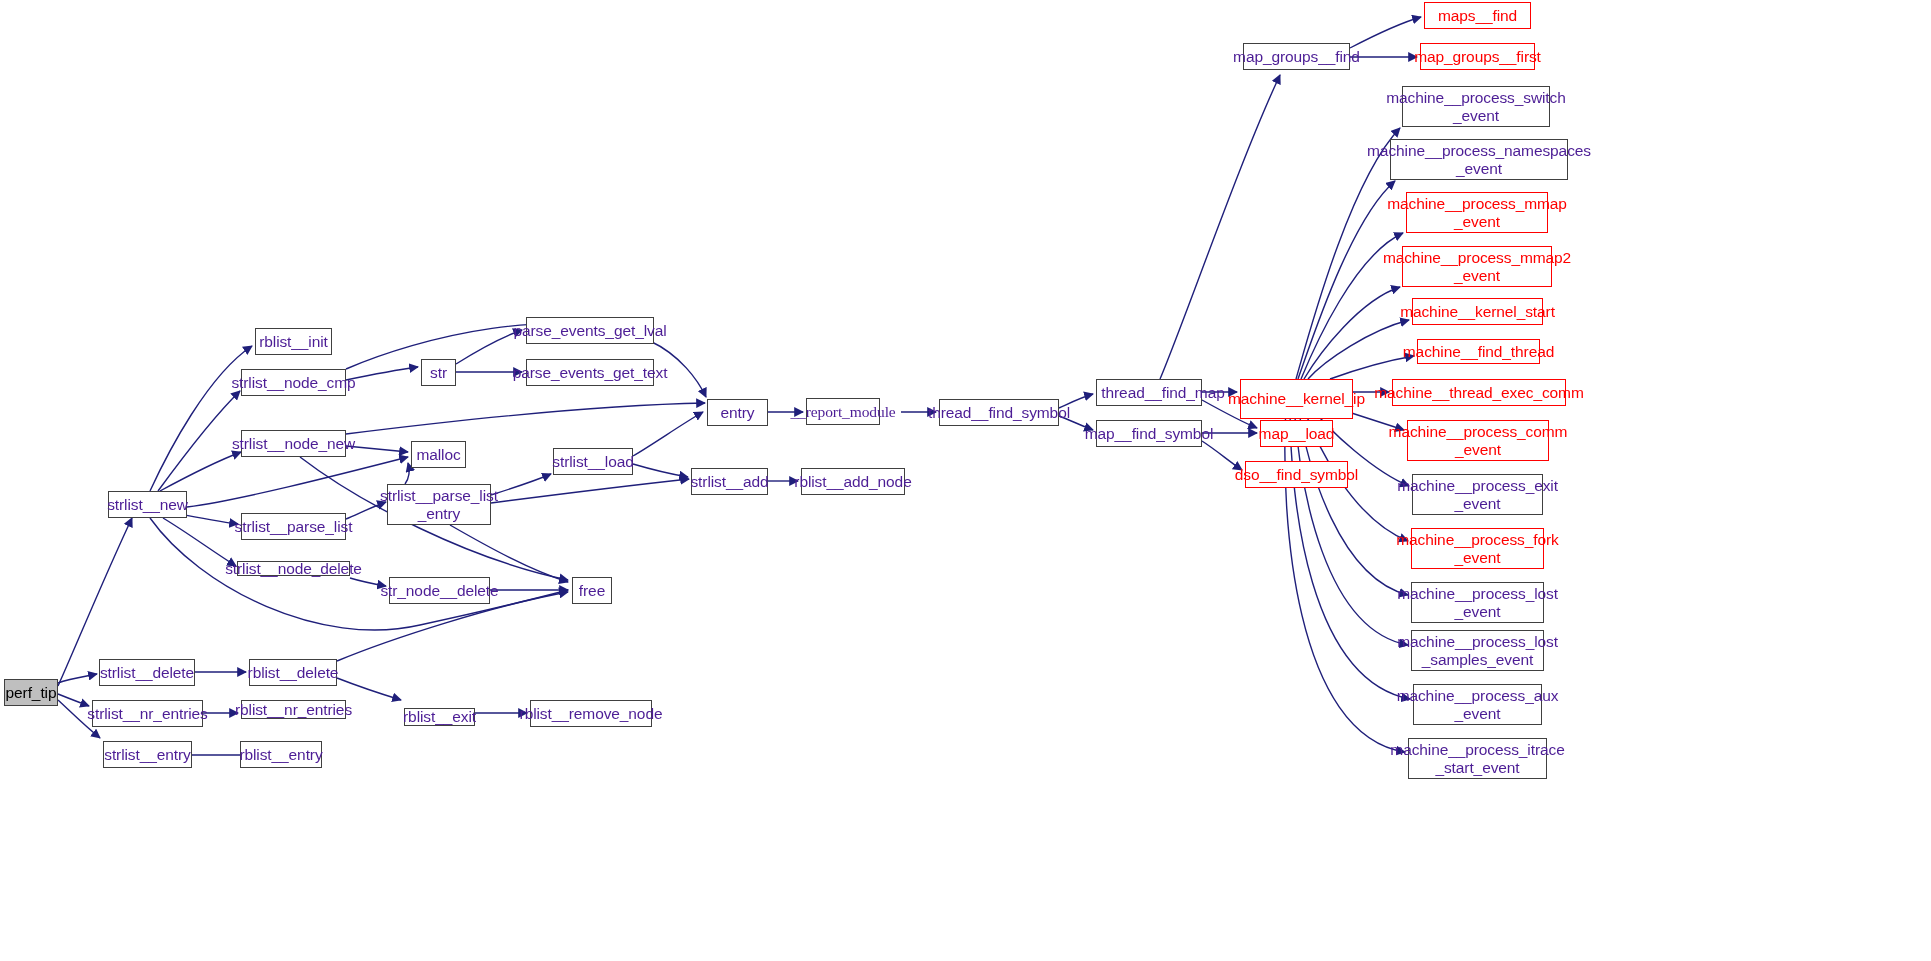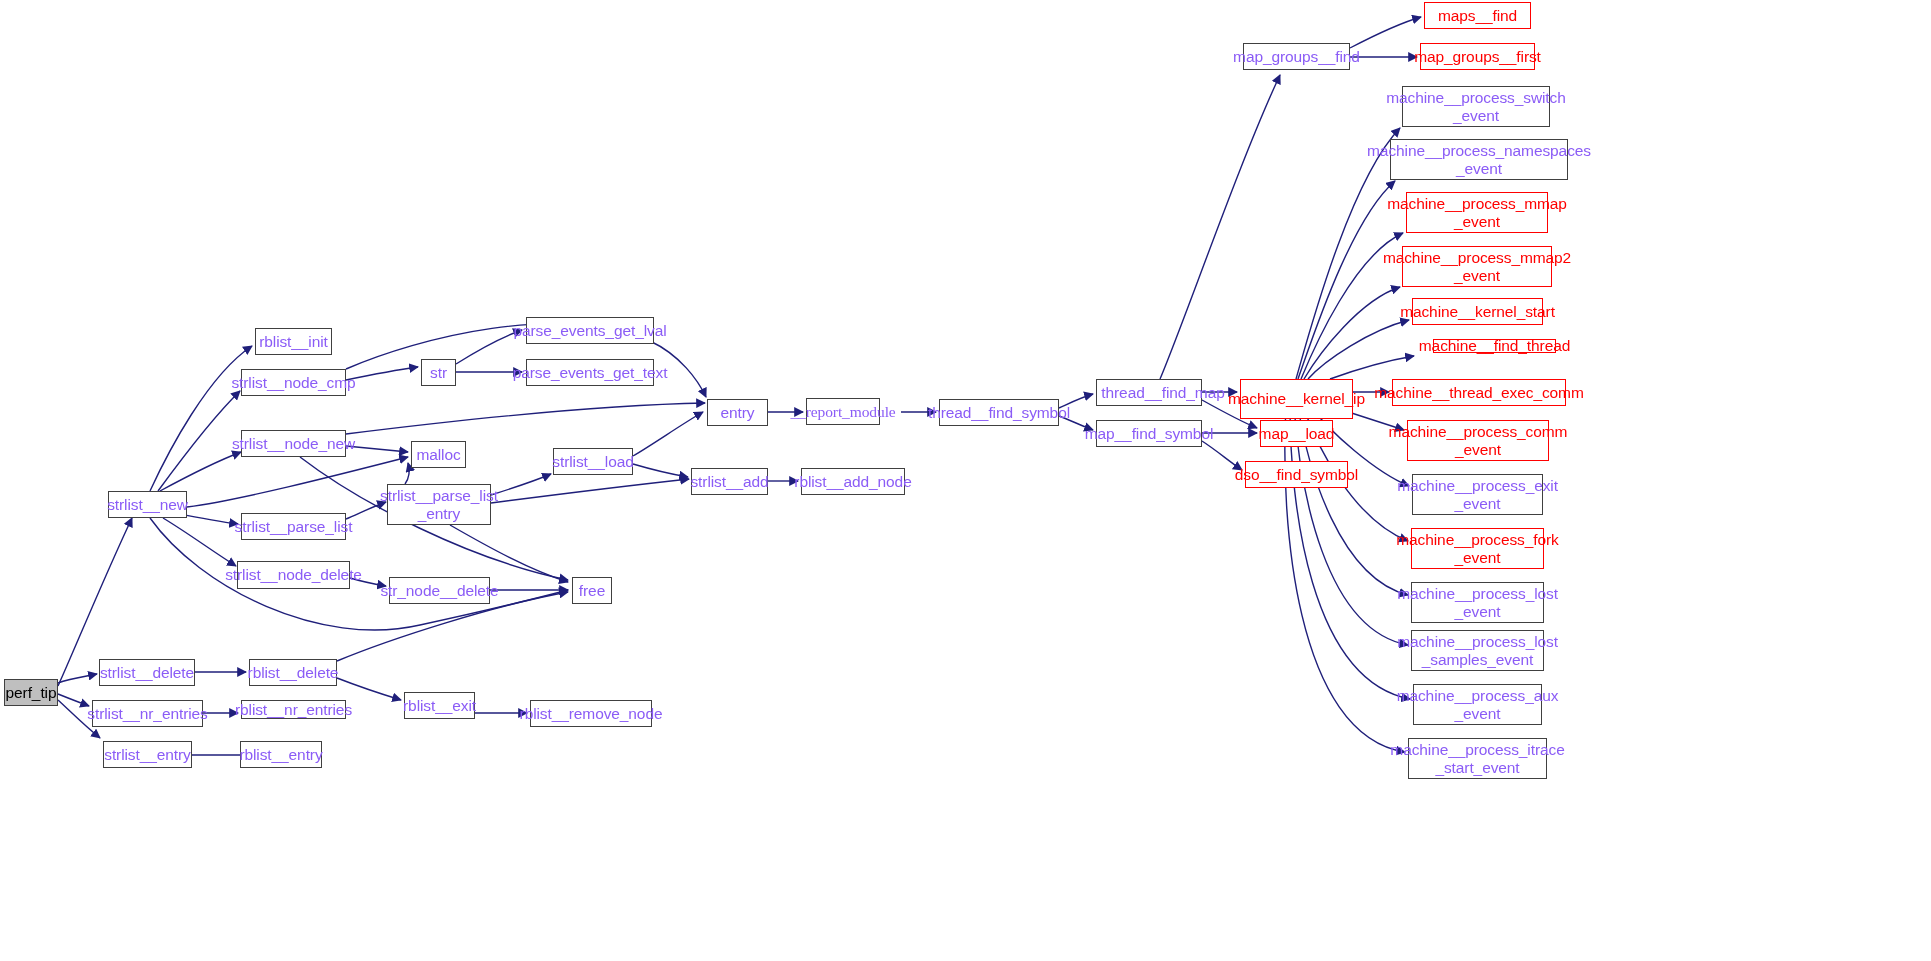--- a/index.html
+++ b/index.html
@@ -25,21 +25,21 @@
   }
   .node {
     position: absolute;
     box-sizing: border-box;
     display: flex;
     align-items: center;
     justify-content: center;
     text-align: center;
     background: #ffffff;
     border: 1px solid #404040;
-    color: #8b5cf6;
+    color: #4c1d95;
     font-size: 15.5px;
     line-height: 1.12;
     letter-spacing: -0.1px;
     white-space: pre-line;
     padding: 0 4px;
     cursor: pointer;
   }
   .node.red {
     border-color: #ff0000;
     color: #ff0000;
@@ -125,30 +125,30 @@
   <div id="nodes">
       <div class="node root" style="left: 4px; top: 679px; width: 54px; height: 27px;">perf_tip</div>
       <div class="node" style="left: 99px; top: 659px; width: 96px; height: 27px;">strlist__delete</div>
       <div class="node" style="left: 92px; top: 700px; width: 111px; height: 27px;">strlist__nr_entries</div>
       <div class="node" style="left: 103px; top: 741px; width: 89px; height: 27px;">strlist__entry</div>
       <div class="node" style="left: 108px; top: 491px; width: 79px; height: 27px;">strlist__new</div>
       <div class="node" style="left: 255px; top: 328px; width: 77px; height: 27px;">rblist__init</div>
       <div class="node" style="left: 241px; top: 369px; width: 105px; height: 27px;">strlist__node_cmp</div>
       <div class="node" style="left: 241px; top: 430px; width: 105px; height: 27px;">strlist__node_new</div>
       <div class="node" style="left: 241px; top: 513px; width: 105px; height: 27px;">strlist__parse_list</div>
-      <div class="node" style="left: 237px; top: 561px; width: 113px; height: 28px;">strlist__node_delete</div>
+      <div class="node" style="left: 237px; top: 561px; width: 113px; height: 15px;">strlist__node_delete</div>
       <div class="node" style="left: 249px; top: 659px; width: 88px; height: 27px;">rblist__delete</div>
       <div class="node" style="left: 241px; top: 700px; width: 105px; height: 19px;">rblist__nr_entries</div>
       <div class="node" style="left: 240px; top: 741px; width: 82px; height: 27px;">rblist__entry</div>
       <div class="node" style="left: 421px; top: 359px; width: 35px; height: 27px;">str</div>
       <div class="node" style="left: 411px; top: 441px; width: 55px; height: 27px;">malloc</div>
       <div class="node" style="left: 387px; top: 484px; width: 104px; height: 41px;">strlist__parse_list
 _entry</div>
       <div class="node" style="left: 389px; top: 577px; width: 101px; height: 27px;">str_node__delete</div>
-      <div class="node" style="left: 404px; top: 692px; width: 71px; height: 27px;">rblist__exit</div>
+      <div class="node" style="left: 404px; top: 708px; width: 71px; height: 18px;">rblist__exit</div>
       <div class="node" style="left: 526px; top: 317px; width: 128px; height: 27px;">parse_events_get_lval</div>
       <div class="node" style="left: 526px; top: 359px; width: 128px; height: 27px;">parse_events_get_text</div>
       <div class="node" style="left: 553px; top: 448px; width: 80px; height: 27px;">strlist__load</div>
       <div class="node" style="left: 572px; top: 577px; width: 40px; height: 27px;">free</div>
       <div class="node" style="left: 530px; top: 700px; width: 122px; height: 27px;">rblist__remove_node</div>
       <div class="node" style="left: 707px; top: 399px; width: 61px; height: 27px;">entry</div>
       <div class="node" style="left: 691px; top: 468px; width: 77px; height: 27px;">strlist__add</div>
       <div class="node" style="left: 806px; top: 398px; width: 74px; height: 27px; font-family: Liberation Serif, serif;">__report_module</div>
       <div class="node" style="left: 801px; top: 468px; width: 104px; height: 27px;">rblist__add_node</div>
       <div class="node" style="left: 939px; top: 399px; width: 120px; height: 27px;">thread__find_symbol</div>
@@ -162,21 +162,21 @@
       <div class="node red" style="left: 1420px; top: 43px; width: 115px; height: 27px;">map_groups__first</div>
       <div class="node" style="left: 1402px; top: 86px; width: 148px; height: 41px;">machine__process_switch
 _event</div>
       <div class="node" style="left: 1390px; top: 139px; width: 178px; height: 41px;">machine__process_namespaces
 _event</div>
       <div class="node red" style="left: 1406px; top: 192px; width: 142px; height: 41px;">machine__process_mmap
 _event</div>
       <div class="node red" style="left: 1402px; top: 246px; width: 150px; height: 41px;">machine__process_mmap2
 _event</div>
       <div class="node red" style="left: 1412px; top: 298px; width: 131px; height: 27px;">machine__kernel_start</div>
-      <div class="node red" style="left: 1417px; top: 339px; width: 123px; height: 14px; margin-left: 16px;">machine__find_thread</div>
+      <div class="node red" style="left: 1417px; top: 339px; width: 123px; height: 25px;">machine__find_thread</div>
       <div class="node red" style="left: 1392px; top: 379px; width: 174px; height: 27px;">machine__thread_exec_comm</div>
       <div class="node red" style="left: 1407px; top: 420px; width: 142px; height: 41px;">machine__process_comm
 _event</div>
       <div class="node" style="left: 1412px; top: 474px; width: 131px; height: 41px;">machine__process_exit
 _event</div>
       <div class="node red" style="left: 1411px; top: 528px; width: 133px; height: 41px;">machine__process_fork
 _event</div>
       <div class="node" style="left: 1411px; top: 582px; width: 133px; height: 41px;">machine__process_lost
 _event</div>
       <div class="node" style="left: 1411px; top: 630px; width: 133px; height: 41px;">machine__process_lost

